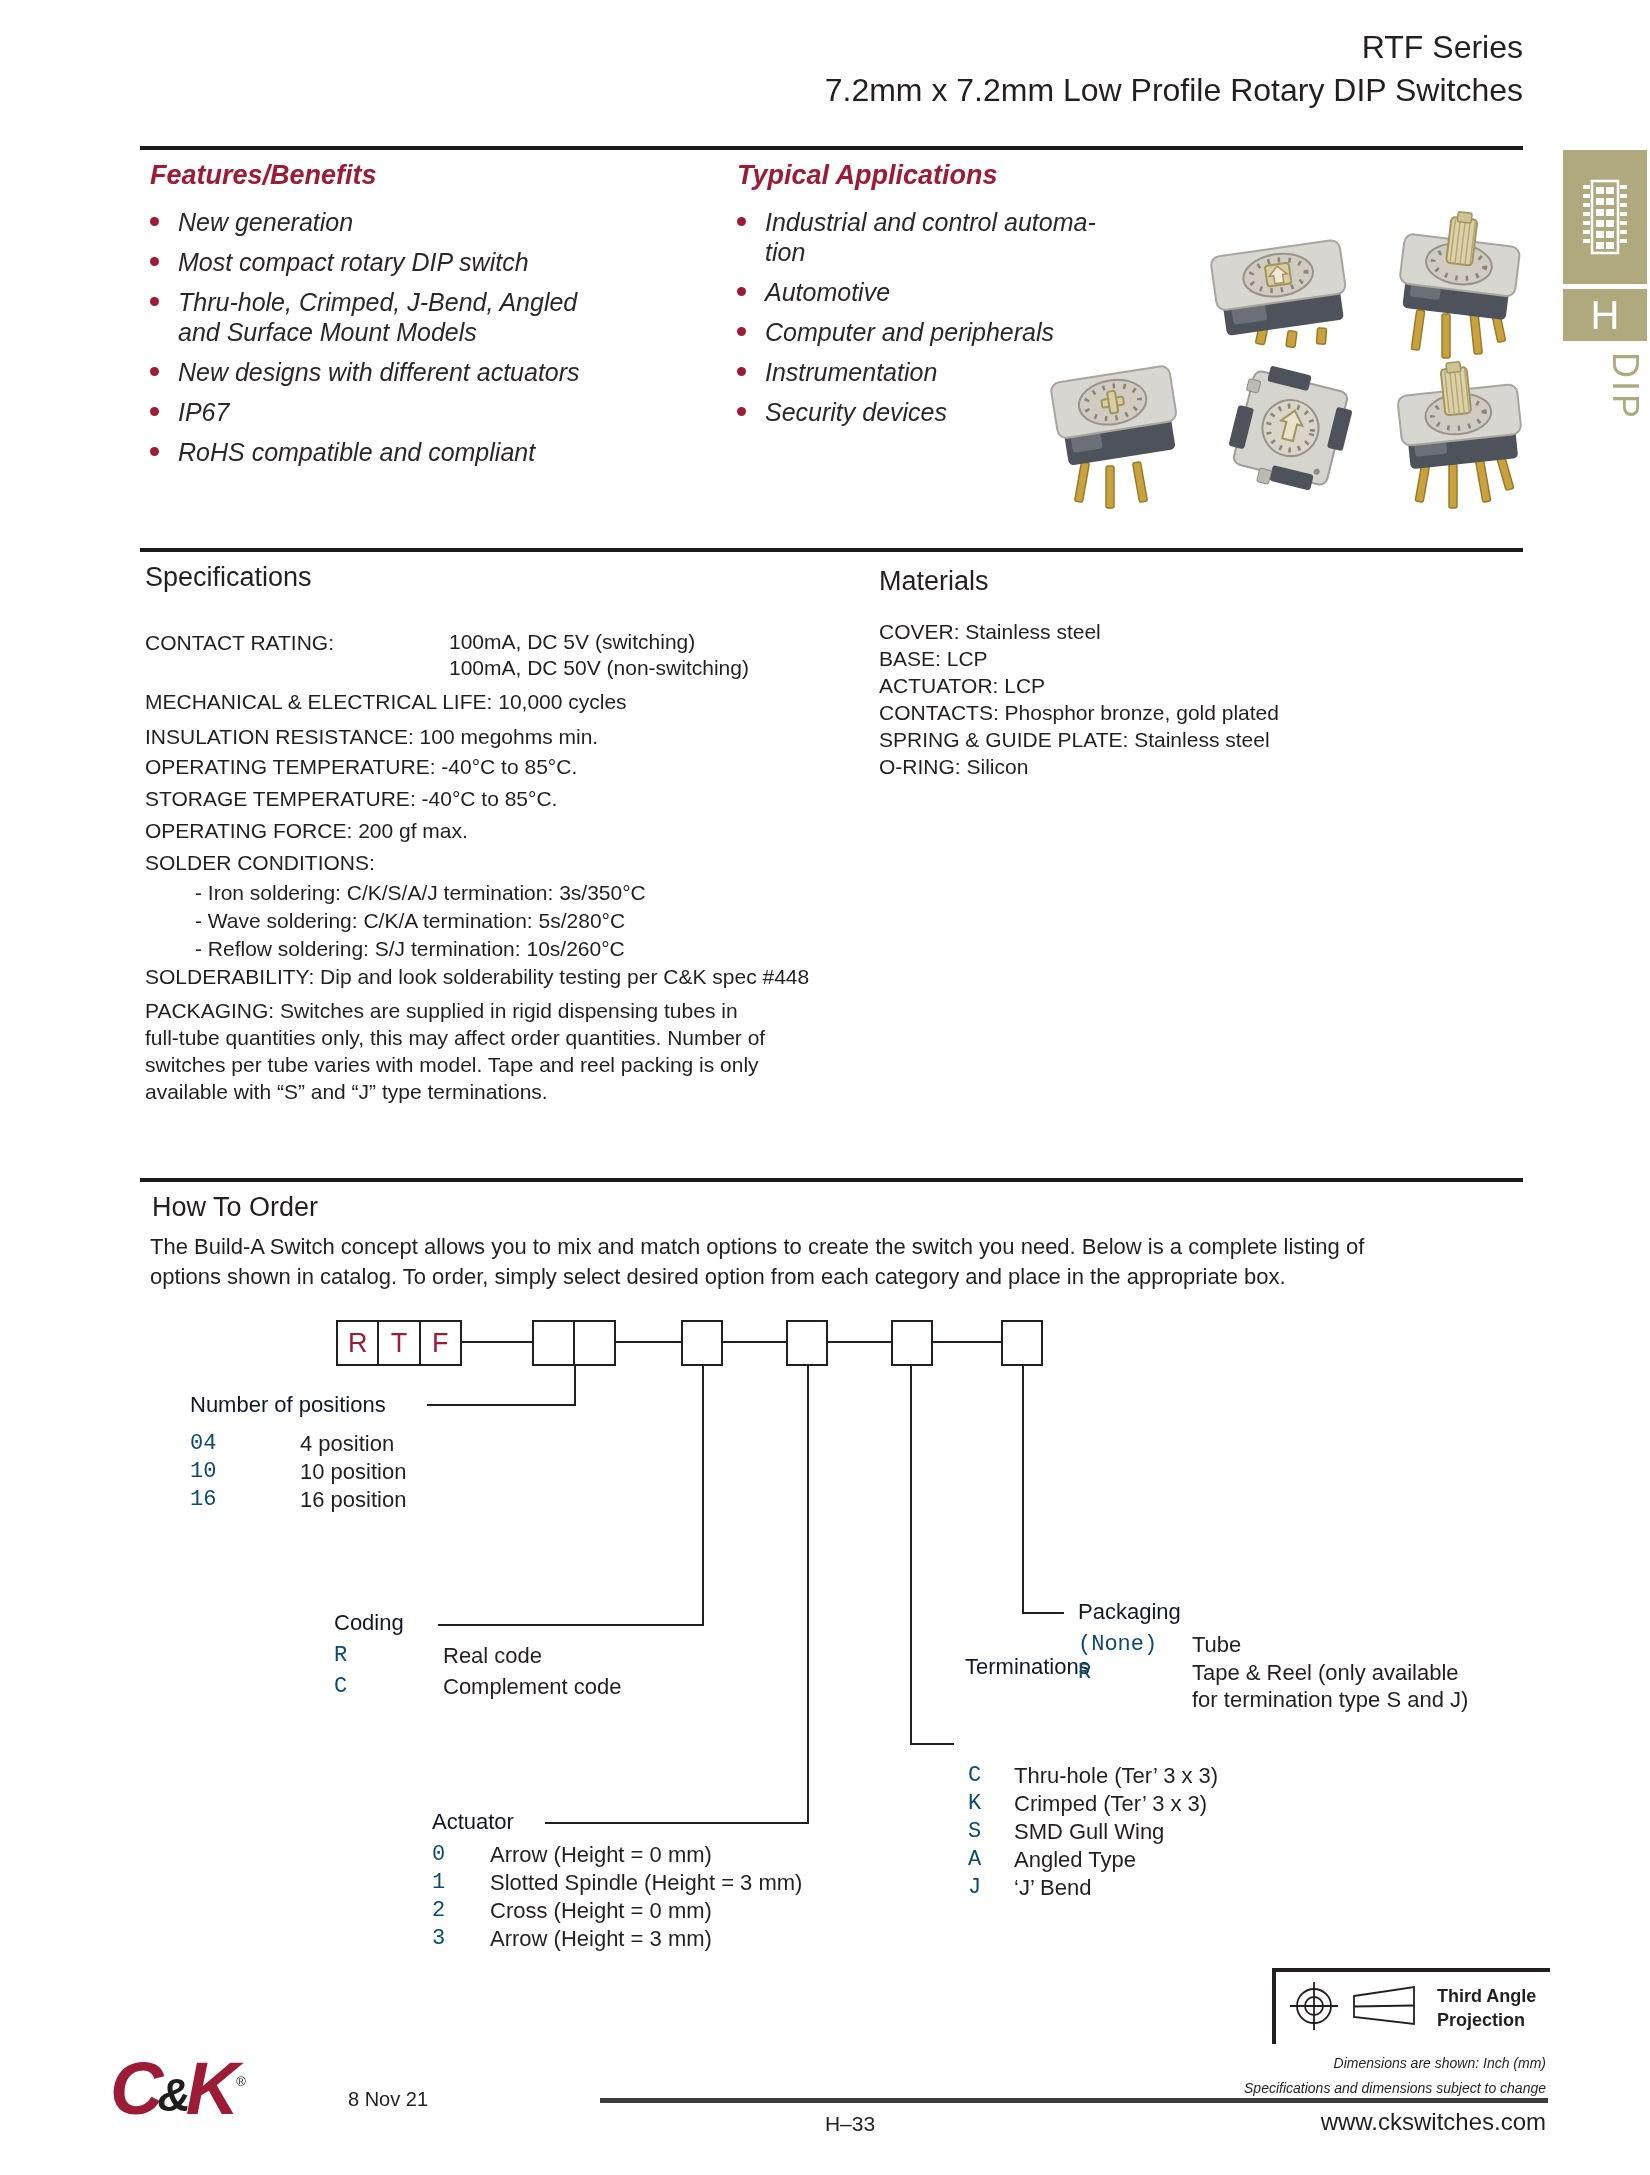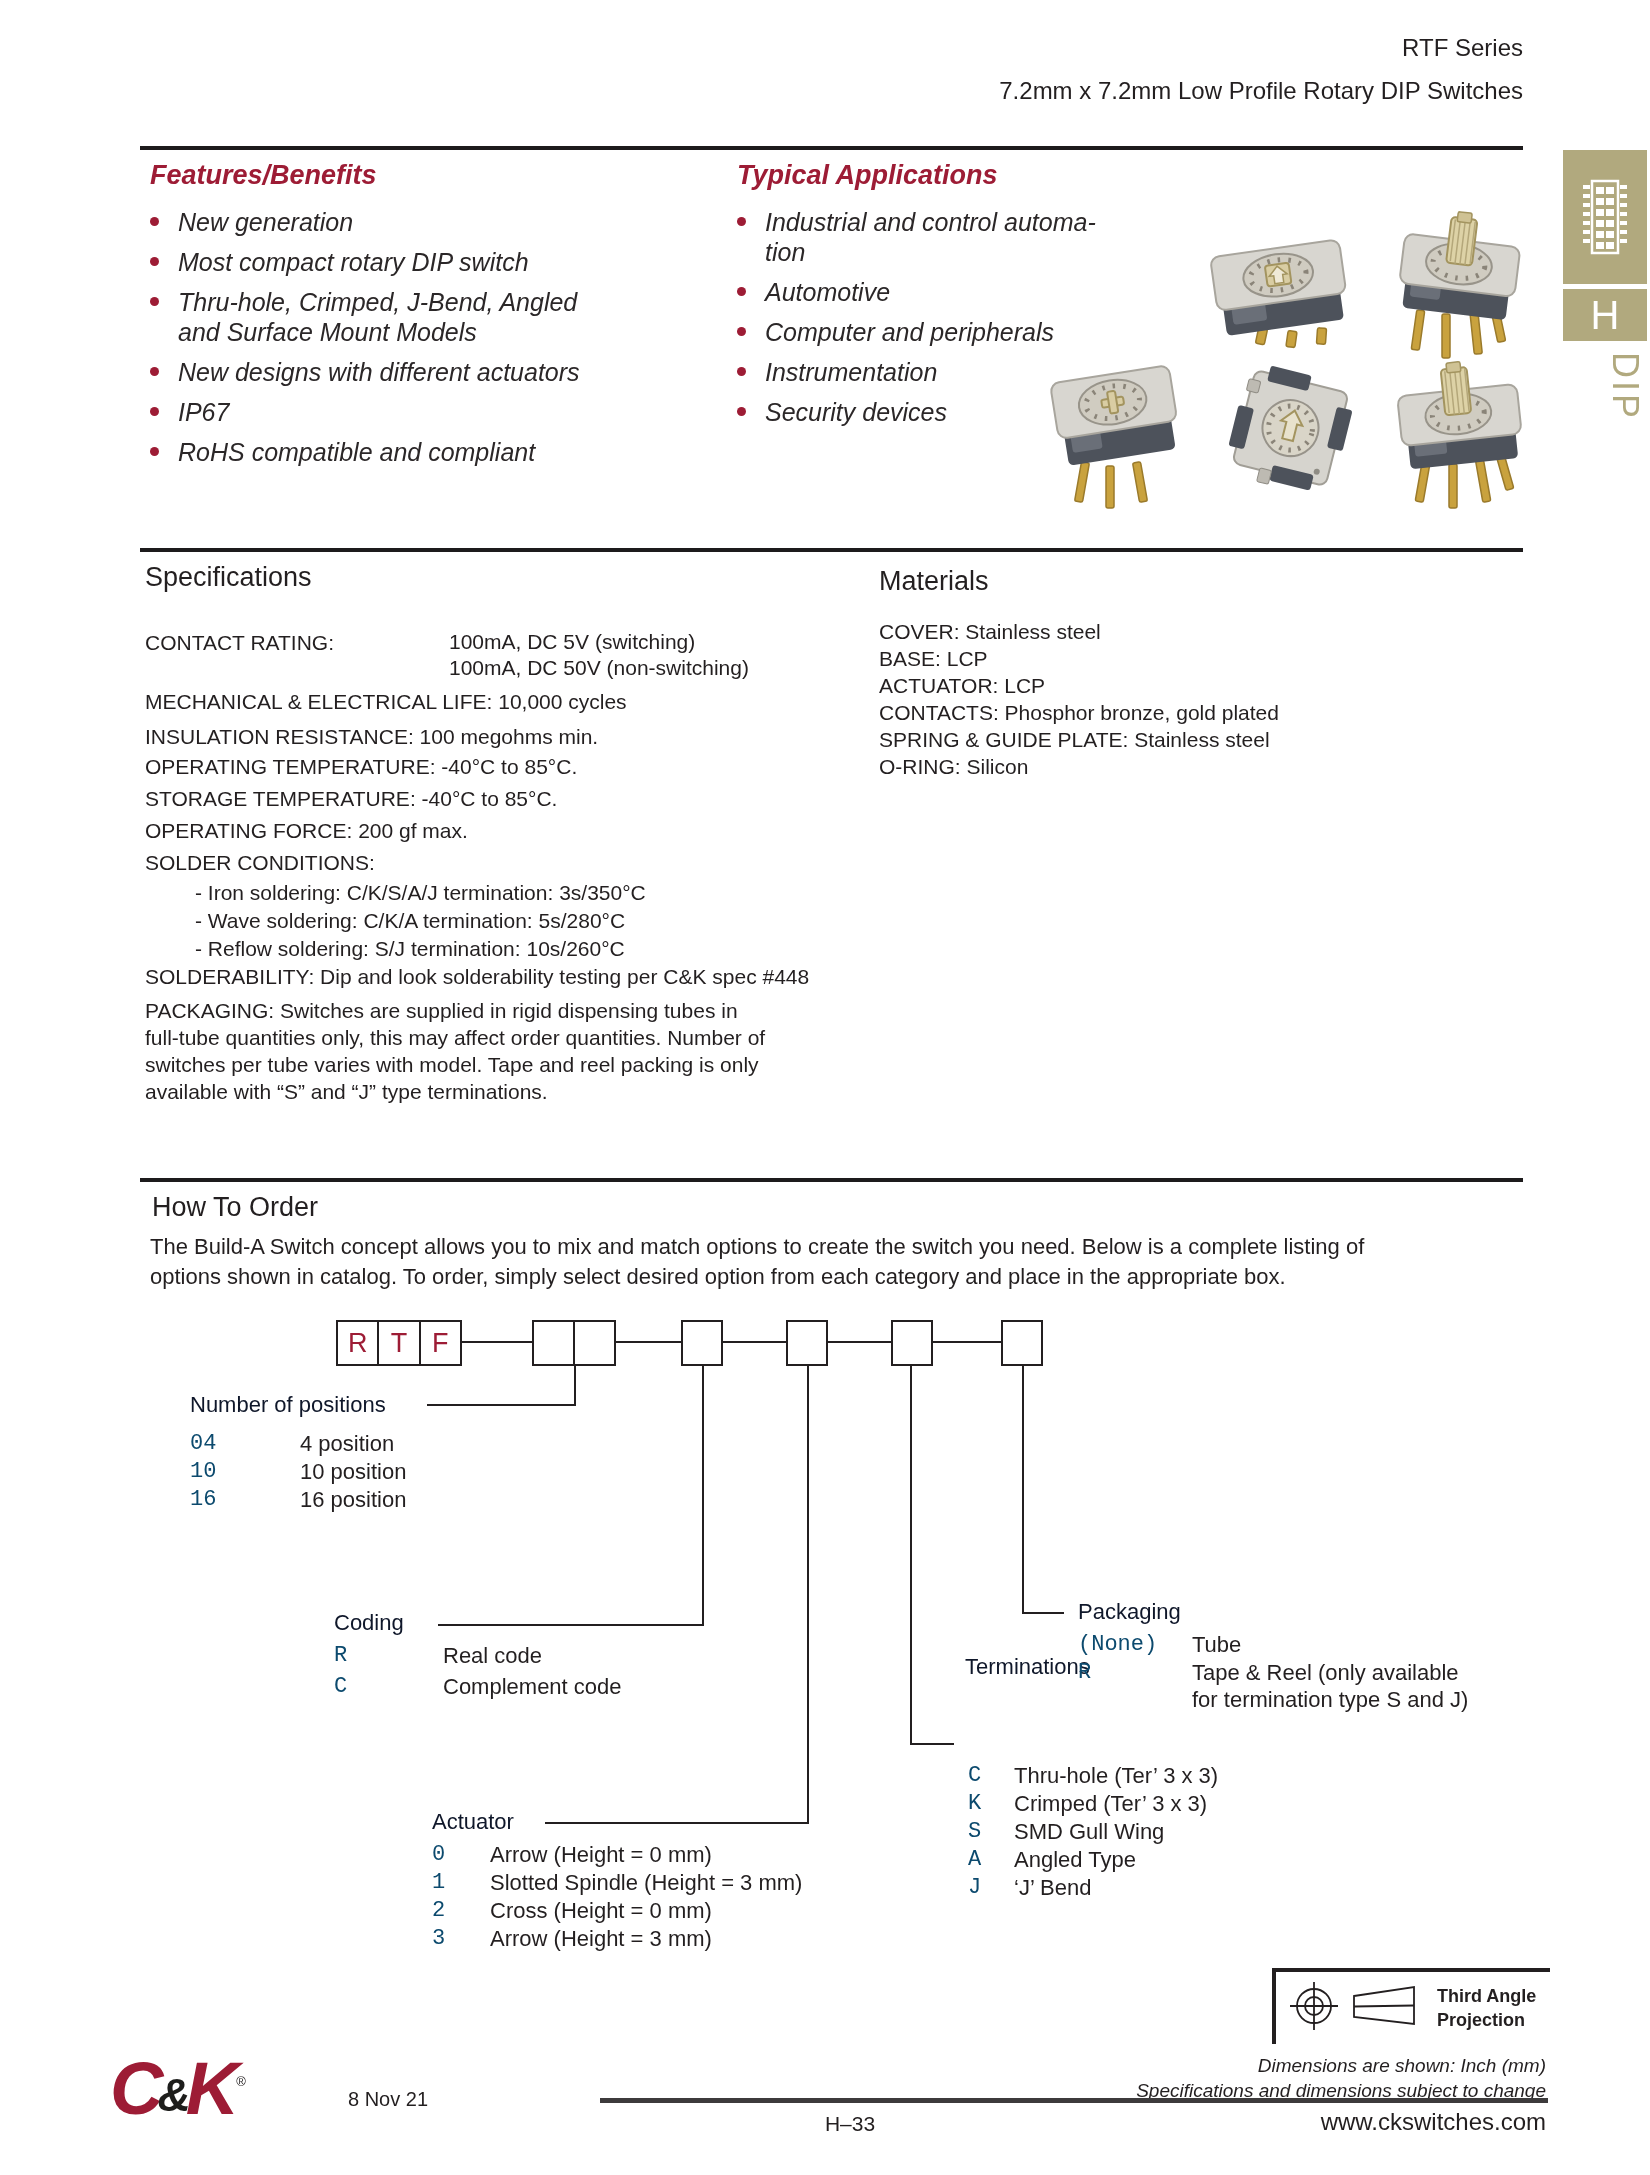--- a/index.html
+++ b/index.html
@@ -3,21 +3,21 @@
 <meta charset="utf-8">
 <title>RTF Series Datasheet</title>
 <style>
   html,body{margin:0;padding:0;background:#e8e8e8;}
   .page{position:relative;width:1650px;height:2175px;background:#ffffff;
         font-family:"Liberation Sans",sans-serif;color:#231f20;overflow:hidden;}
   .abs{position:absolute;}
   .rule{position:absolute;background:#1d1b1c;height:4px;}
   
   .title-block{position:absolute;top:26px;right:127px;text-align:right;
-               font-size:24px;line-height:43px;color:#231f20;}
+               font-size:32px;line-height:43px;color:#231f20;}
   
   .red-head{font-size:27px;font-weight:bold;font-style:italic;color:#9d1c35;margin-bottom:16px;}
   .bullets{position:absolute;}
   .b-item{display:flex;gap:19px;font-size:25px;line-height:30px;font-style:italic;
           color:#2b2728;margin-bottom:10px;}
   .b-dot{flex:0 0 9px;width:9px;height:9px;border-radius:50%;background:#9d1c35;margin-top:10px;}
   .pre{white-space:pre-line;}
   
   .side-block{position:absolute;left:1563px;width:84px;background:#b1a97e;
               display:flex;align-items:center;justify-content:center;}
@@ -54,21 +54,21 @@
   .opt-code{color:#0c4a6e;flex:0 0 var(--cw);font-family:Liberation Mono, monospace;}
   .opt-desc{white-space:pre-line;}
   .pos-list{--cw:110px;} .cod-list{--cw:109px;line-height:31px;}
   .cod-list .opt-row{line-height:31px;}
   .act-list{--cw:58px;} .ter-list{--cw:46px;} .pak-list{--cw:114px;}
   
   .proj-box{position:absolute;left:1272px;top:1968px;width:274px;height:72px;
             border-left:4px solid #231f20;border-top:4px solid #231f20;}
   .proj-text{position:absolute;left:1437px;top:1984px;font-size:18px;font-weight:bold;
              line-height:24px;white-space:pre-line;}
-  .note{position:absolute;right:104px;text-align:right;font-size:19px;font-style:italic;}
+  .note{position:absolute;right:104px;text-align:right;font-size:14px;font-style:italic;}
   .foot-rule{position:absolute;left:600px;top:2098px;width:948px;height:5px;background:#3d3b3c;}
   .page-num{position:absolute;left:805px;top:2112px;width:90px;text-align:center;font-size:21px;}
   .website{position:absolute;right:104px;top:2108px;font-size:24px;}
   .date{position:absolute;left:348px;top:2088px;font-size:20px;}
   .logo{position:absolute;left:110px;top:2046px;white-space:nowrap;}
   .logo .lc,.logo .lk{font-style:italic;font-weight:900;font-size:74px;color:#9d1c35;
                       letter-spacing:-3px;display:inline-block;}
   .logo .la{font-style:italic;font-weight:900;font-size:46px;color:#1d1d1b;
             display:inline-block;position:relative;top:-3px;margin:0 -5px 0 -3px;z-index:2;}
   .logo .lr{font-size:13px;vertical-align:28px;color:#231f20;}

